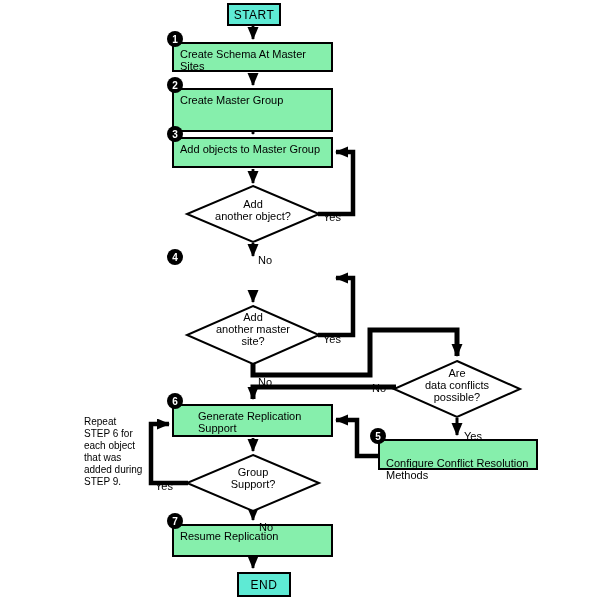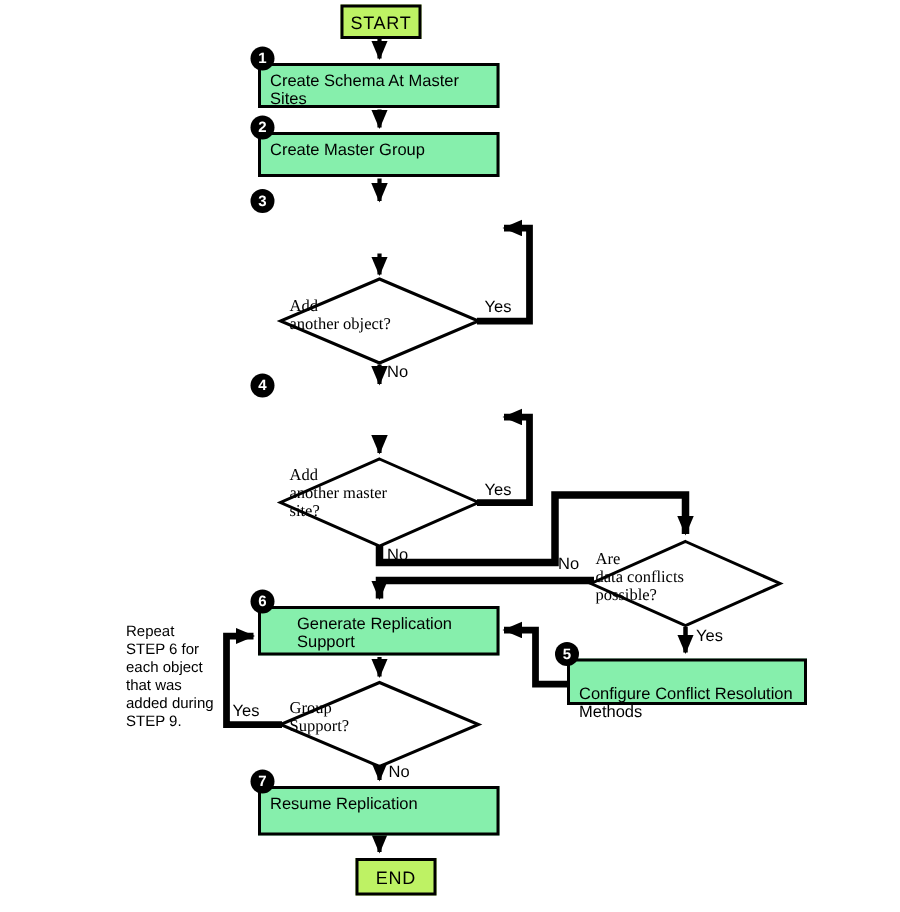--- a/index.html
+++ b/index.html
@@ -25,21 +25,21 @@
     background: #86efac;
     font-size: 11px;
     line-height: 12px;
     padding: 4px 2px 0 6px;
     z-index: 2;
   }
   .terminal {
     position: absolute;
     box-sizing: border-box;
     border: 2px solid #000000;
-    background: #bef264;
+    background: #5eead4;
     font-size: 12px;
     letter-spacing: 0.5px;
     display: flex;
     align-items: center;
     justify-content: center;
     z-index: 2;
     padding: 0;
   }
   .badge {
     position: absolute;
@@ -51,30 +51,31 @@
     font-weight: bold;
     display: flex;
     align-items: center;
     justify-content: center;
     z-index: 5;
   }
   .dlabel {
     position: absolute;
     font-size: 11px;
     line-height: 12px;
+    text-align: center;
     z-index: 3;
-    font-family: Liberation Serif, serif;
   }
   .dlabel span { display: block; }
   .elabel {
     position: absolute;
     font-size: 11px;
     line-height: 11px;
     z-index: 3;
     white-space: nowrap;
+    margin-top: 12px;
   }
   .note {
     position: absolute;
     font-size: 10px;
     line-height: 12px;
     z-index: 3;
   }
   .note span { display: block; }
   .box .line { display: block; }
 </style>
@@ -117,22 +118,25 @@
   <div class="terminal" style="left:227px; top:3px; width:54px; height:23px;">
     <span>START</span>
   </div>
   <div class="terminal" style="left:227px; top:572px; width:54px; height:25px;margin-left:10px;">
     <span>END</span>
   </div>
 
   <div class="box" style="left:172px; top:42px; width:161px; height:30px;">
     <span class="line">Create Schema At Master Sites</span>
   </div>
-  <div class="box" style="left:172px; top:88px; width:161px; height:30px;">
+  <div class="box" style="left:172px; top:88px; width:161px; height:44px;">
     <span class="line">Create Master Group</span>
+  </div>
+  <div class="box" style="left:172px; top:137px; width:161px; height:31px;">
+    <span class="line">Add objects to Master Group</span>
   </div>
   <div class="box" style="left:378px; top:439px; width:160px; height:31px; padding-top:16px;">
     <span class="line">Configure Conflict Resolution</span>
     <span class="line">Methods</span>
   </div>
   <div class="box" style="left:172px; top:404px; width:161px; height:33px;padding-left:24px;">
     <span class="line">Generate Replication Support</span>
   </div>
   <div class="box" style="left:172px; top:524px; width:161px; height:33px;">
     <span class="line">Resume Replication</span>

